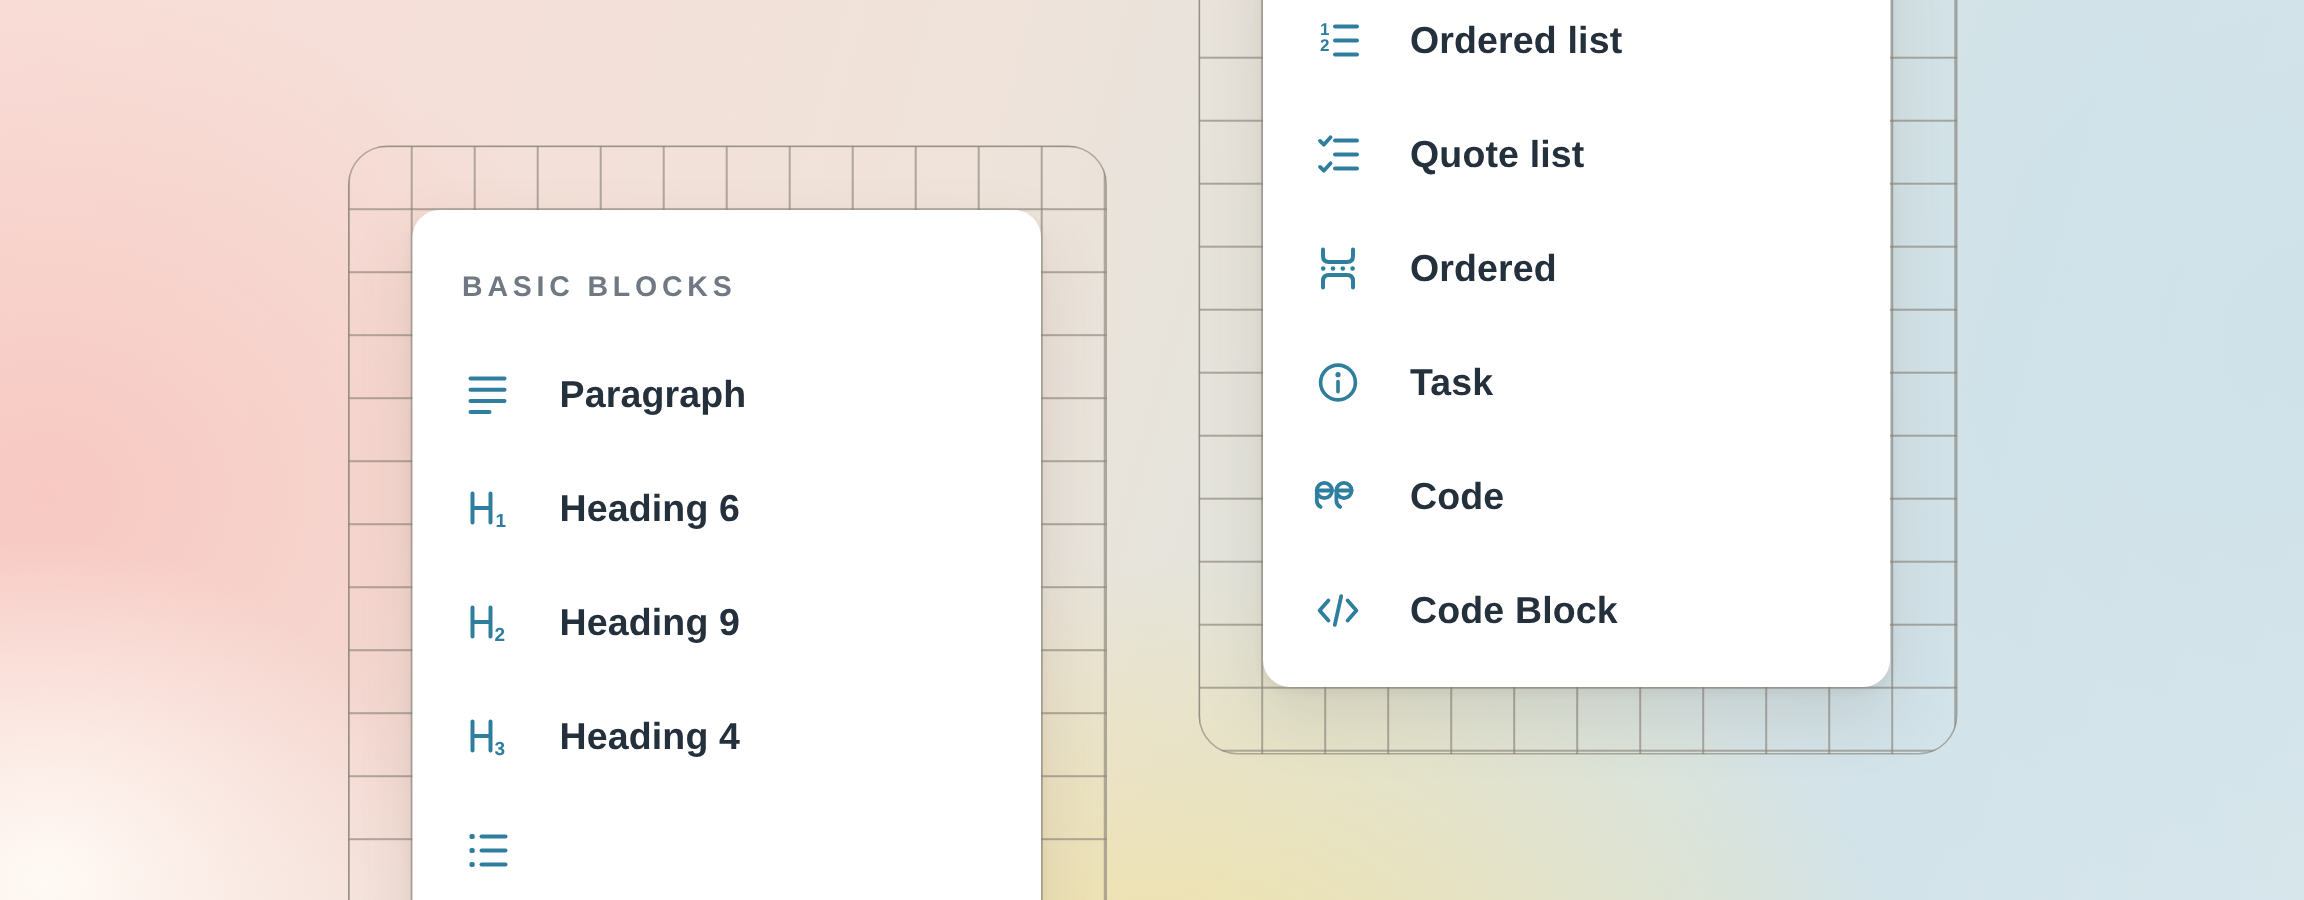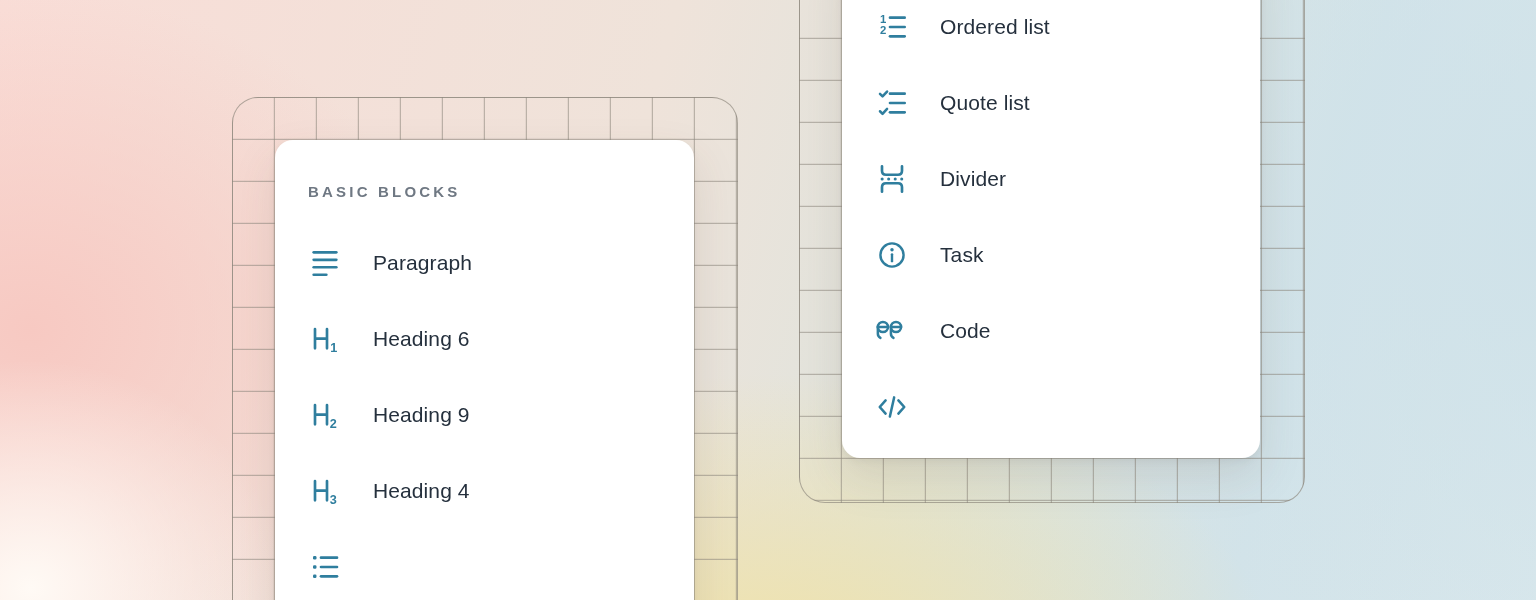--- a/index.html
+++ b/index.html
@@ -35,21 +35,21 @@
     position:absolute;
     background:var(--card_bg);
     border-radius:18px;
     box-shadow:0 20px 45px rgba(91,71,54,0.13), 0 3px 8px rgba(0,0,0,0.05);
     box-sizing:border-box;
   }
   .card-left { left:275px; top:140px; width:419px; height:530px; padding:42px 30px 0 33px; }
   .card-right{ left:842px; top:-60px; width:418px; height:518px; padding:49px 30px 0 33px; }
 
   .section-label{
-    font-size:15px;
+    font-size:19px;
     line-height:20px;
     font-weight:bold;
     letter-spacing:3.2px;
     color:var(--section_label_text);
   }
   .card-left .items{ margin-top:23px; }
 
   .menu-item{
     display:flex;
     align-items:center;
@@ -58,22 +58,22 @@
   }
   .menu-item .icon{
     width:34px;height:34px;
     display:flex;align-items:center;justify-content:center;
     color:var(--icon_teal);
     flex:0 0 34px;
   }
   .menu-item .icon svg{ width:32px;height:32px;display:block; }
   .menu-item .label{
     margin-left:31px;
-    font-size:21px;
-    font-weight:normal;
+    font-size:25px;
+    font-weight:bold;
     color:var(--label_text);
     letter-spacing:0.1px;
     white-space:nowrap;
   }
 </style>
 </head>
 <body>
 
 <div class="stage">
   <div class="grid-pattern grid-left"></div>
@@ -171,21 +171,21 @@
     <span class="icon">
             <svg viewBox="0 0 24 24" fill="none" stroke="currentColor" stroke-width="2" stroke-linecap="round" stroke-linejoin="round">
               <path d="M4.5 2.5 V5.8 Q4.5 8.8 7.5 8.8 H16.5 Q19.5 8.8 19.5 5.8 V2.5"></path>
               <path d="M4.5 21.5 V18.2 Q4.5 15.2 7.5 15.2 H16.5 Q19.5 15.2 19.5 18.2 V21.5"></path>
               <circle cx="4.6" cy="12" r="1.15" fill="currentColor" stroke="none"></circle>
               <circle cx="9.5" cy="12" r="1.15" fill="currentColor" stroke="none"></circle>
               <circle cx="14.4" cy="12" r="1.15" fill="currentColor" stroke="none"></circle>
               <circle cx="19.3" cy="12" r="1.15" fill="currentColor" stroke="none"></circle>
             </svg>
           </span>
-    <span class="label">Divider</span>
+    <span class="label">Ordered</span>
   </div>
 
   <div class="menu-item">
     <span class="icon">
             <svg viewBox="0 0 24 24" fill="none" stroke="currentColor" stroke-width="2" stroke-linecap="round" stroke-linejoin="round">
               <circle cx="12" cy="12" r="8.7" stroke-width="1.8"></circle>
               <circle cx="12" cy="8.1" r="1.3" fill="currentColor" stroke="none"></circle>
               <path d="M12 11.5 V16.6" stroke-width="1.8"></path>
             </svg>
           </span>
@@ -207,16 +207,17 @@
   </div>
 
   <div class="menu-item">
     <span class="icon">
             <svg viewBox="0 0 24 24" fill="none" stroke="currentColor" stroke-width="2" stroke-linecap="round" stroke-linejoin="round">
               <path d="M7.2 7 L2.8 12 L7.2 17" stroke-width="1.9"></path>
               <path d="M16.8 7 L21.2 12 L16.8 17" stroke-width="1.9"></path>
               <path d="M13.6 4.8 L10.4 19.2" stroke-width="1.9"></path>
             </svg>
           </span>
+    <span class="label">Code Block</span>
   </div>
 </div>
   </div>
 </div>
 
 </body></html>

